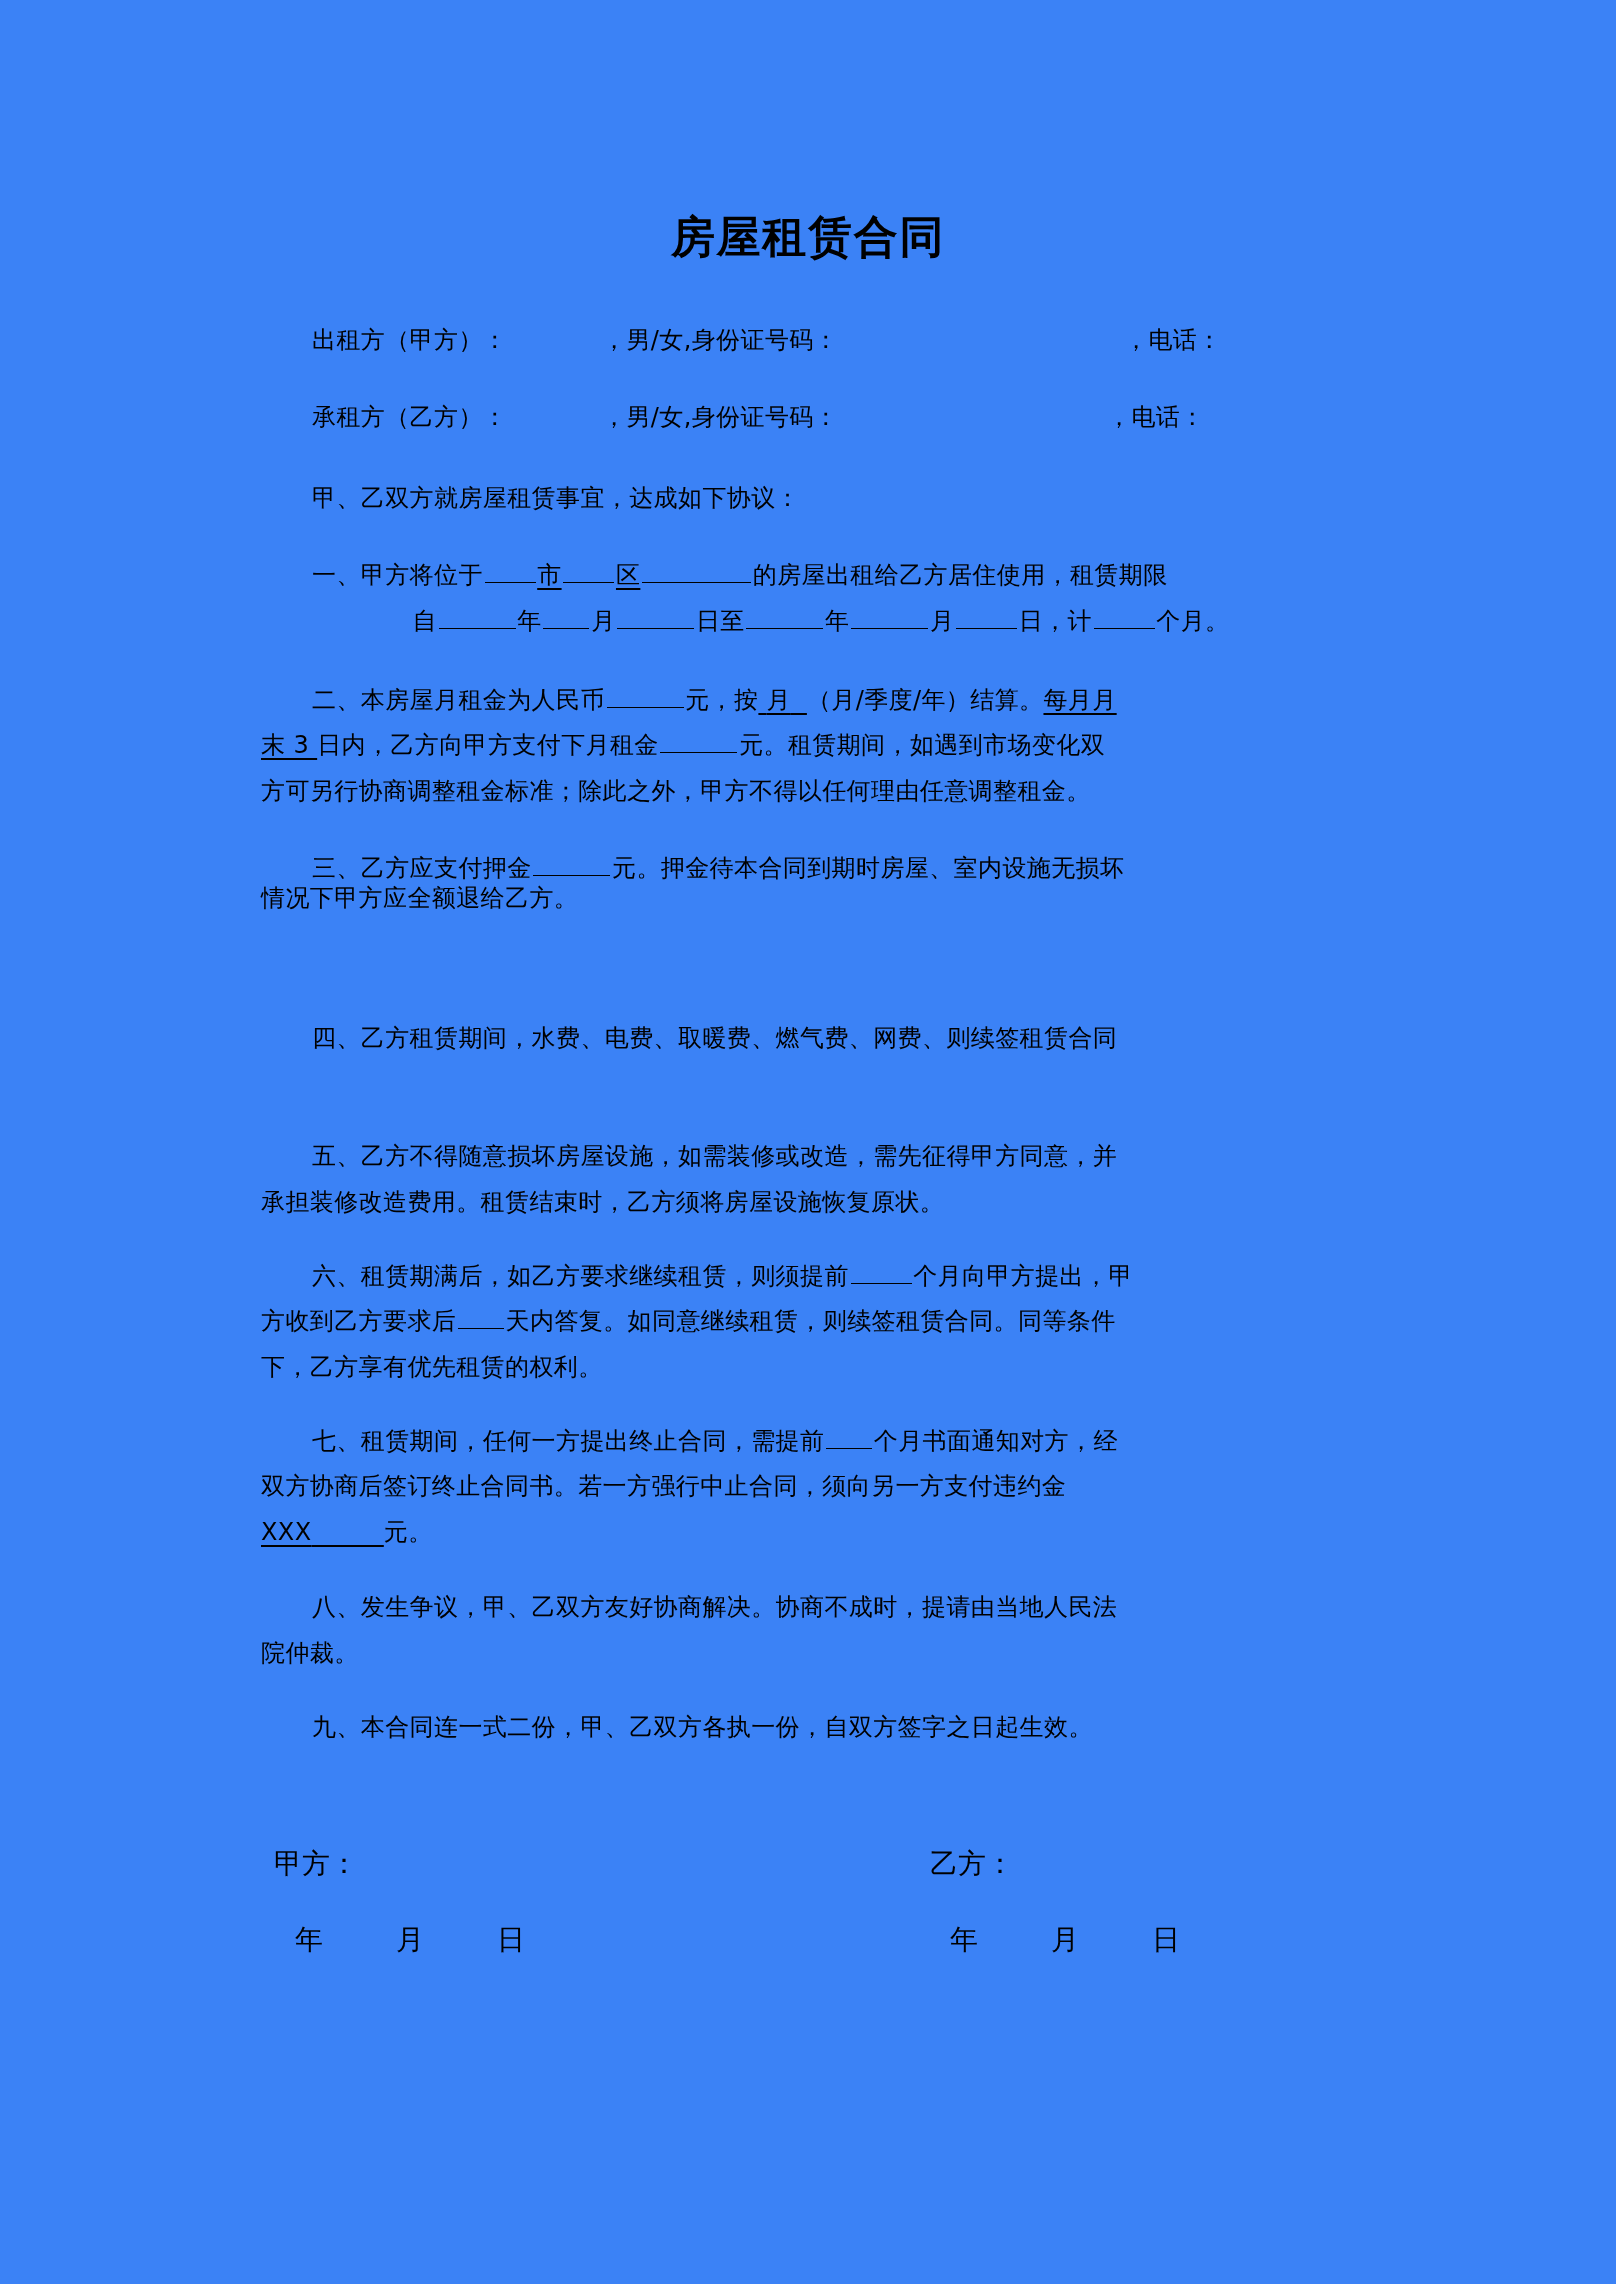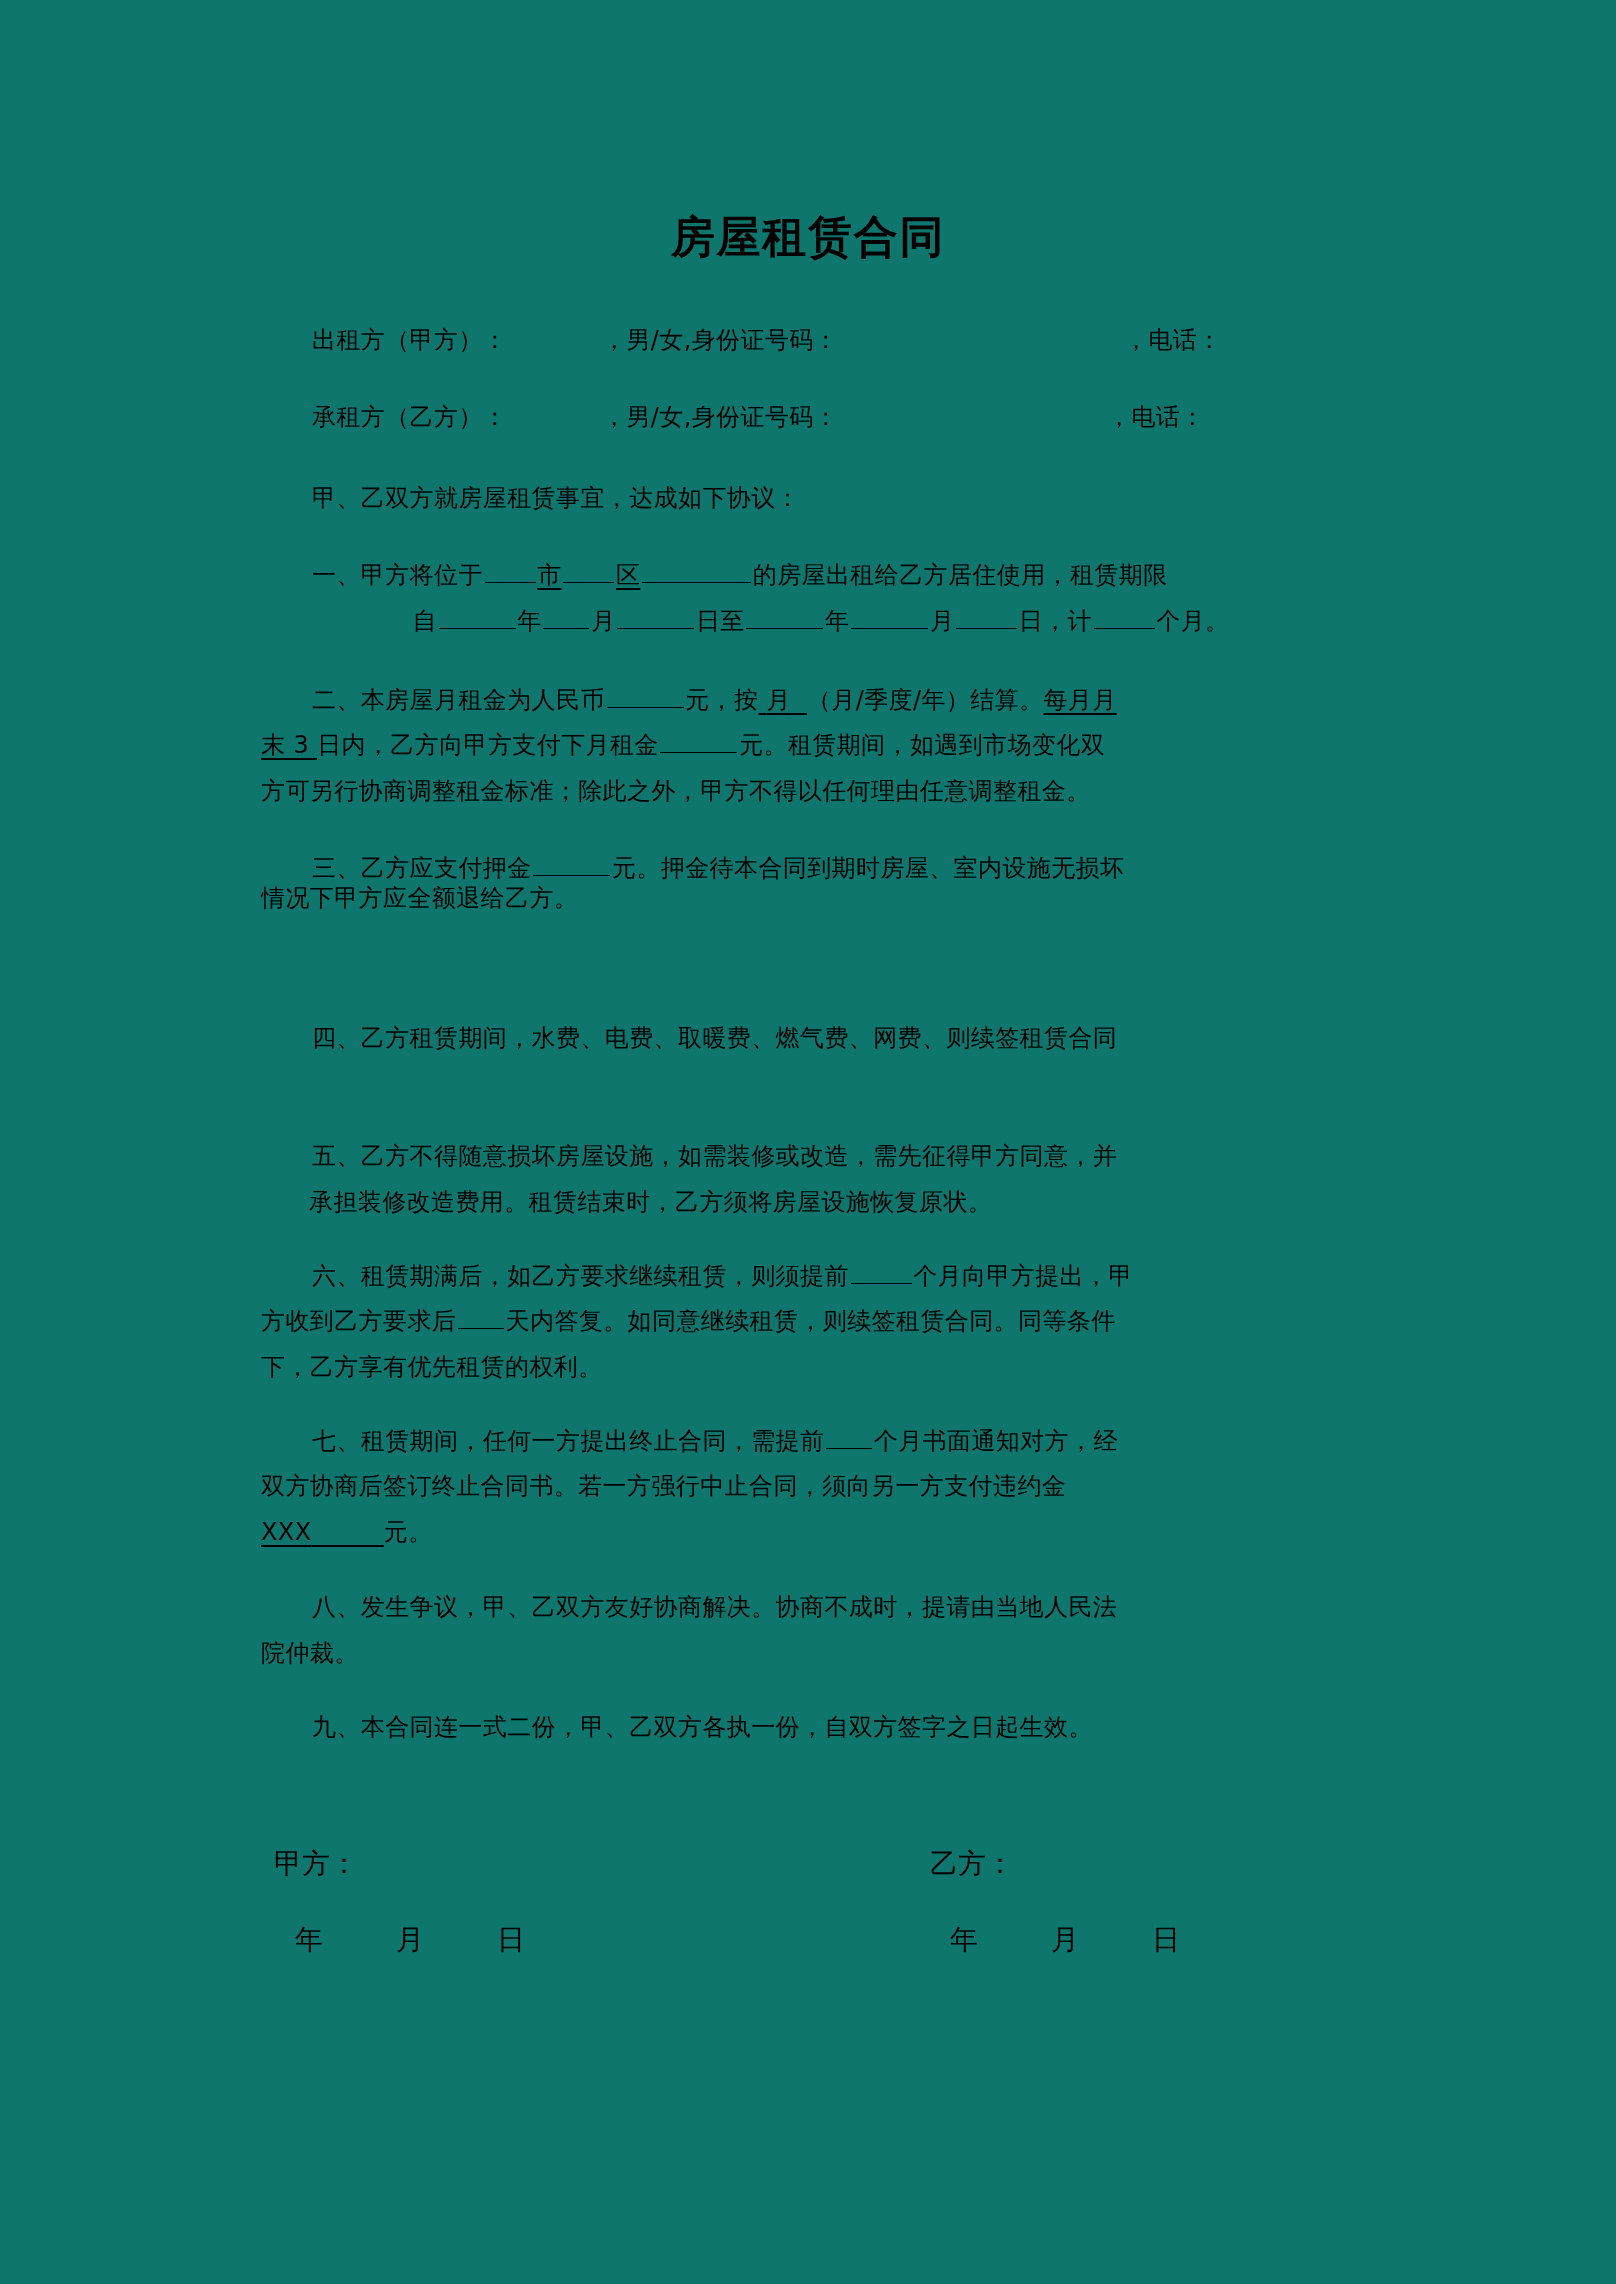--- a/index.html
+++ b/index.html
@@ -1,18 +1,18 @@
 <!DOCTYPE html>
 <html style="font-size:13.5px"><head>
 <meta charset="utf-8">
 <style>
   html, body { margin: 0; padding: 0; background: #ffffff; }
   body { width: 1616px; height: 2284px; position: relative; overflow: hidden;
          font-family: "DejaVu Sans", "Liberation Sans", sans-serif; color: #000; }
-  .page { position: absolute; left: 0; top: 0; width: 1616px; height: 2284px; background: #0f766e; }
+  .page { position: absolute; left: 0; top: 0; width: 1616px; height: 2284px; background: #3b82f6; }
   .title { position: absolute; top: 210px; left: 0; width: 1616px; text-align: center;
            font-size: 44px; font-weight: bold; letter-spacing: 1.7px; line-height: 54px; }
   .line { position: absolute; left: 261px; width: 1120px; font-size: 24px; line-height: 37px;
           white-space: nowrap; letter-spacing: 0.4px; }
   .u { text-decoration: underline; text-underline-offset: 5px; text-decoration-thickness: 1.7px; }
   .blank { display: inline-block; border-bottom: 1.7px solid #000; height: 25px; vertical-align: baseline; margin: 0 1.7px; }
   .sig { position: absolute; font-size: 28px; line-height: 37px; }
 </style>
 </head>
 <body>
@@ -51,21 +51,21 @@
   <div class="line" style="top:773px;">方可另行协商调整租金标准；除此之外，甲方不得以任何理由任意调整租金。</div>
 
   <div class="line" style="top:850px;padding-left:51px;width:1069px;">
     <span>三、乙方应支付押金</span><span class="blank" style="width:77px;"></span><span>元。押金待本合同到期时房屋、室内设施无损坏</span>
   </div>
   <div class="line" style="top:880px;">情况下甲方应全额退给乙方。</div>
 
   <div class="line" style="top:1020px;padding-left:51px;width:1069px;">四、乙方租赁期间，水费、电费、取暖费、燃气费、网费、则续签租赁合同</div>
 
   <div class="line" style="top:1138px;padding-left:51px;width:1069px;">五、乙方不得随意损坏房屋设施，如需装修或改造，需先征得甲方同意，并</div>
-  <div class="line" style="top:1184px;margin-left:48px;">承担装修改造费用。租赁结束时，乙方须将房屋设施恢复原状。</div>
+  <div class="line" style="top:1184px;">承担装修改造费用。租赁结束时，乙方须将房屋设施恢复原状。</div>
 
   <div class="line" style="top:1258px;padding-left:51px;width:1069px;">
     <span>六、租赁期满后，如乙方要求继续租赁，则须提前</span><span class="blank" style="width:61px;"></span><span>个月向甲方提出，甲</span>
   </div>
   <div class="line" style="top:1303px;">
     <span>方收到乙方要求后</span><span class="blank" style="width:46px;"></span><span>天内答复。如同意继续租赁，则续签租赁合同。同等条件</span>
   </div>
   <div class="line" style="top:1349px;">下，乙方享有优先租赁的权利。</div>
 
   <div class="line" style="top:1423px;padding-left:51px;width:1069px;">

